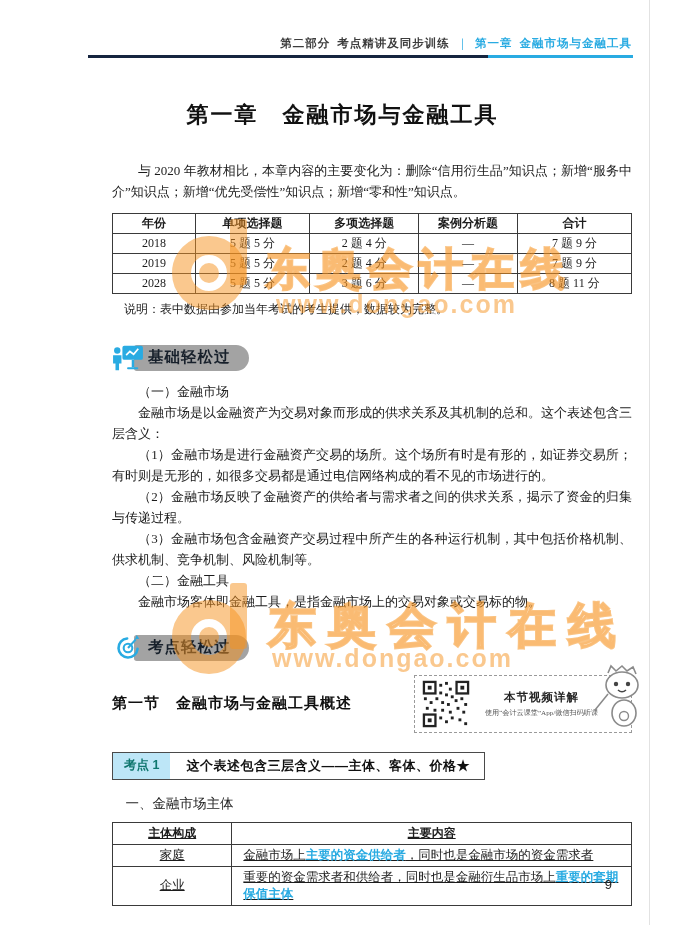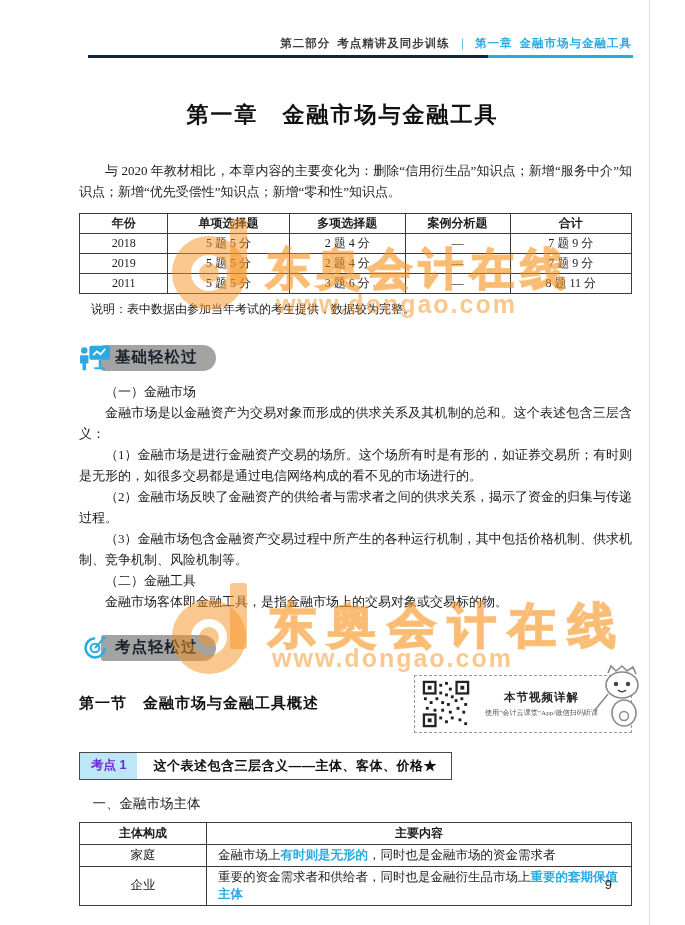--- a/index.html
+++ b/index.html
@@ -18,21 +18,21 @@
   .header .sep { color:#29ABE2; font-weight:normal; }
   .header .chap { color:#29ABE2; letter-spacing:1px; }
   .header-rule { margin:4px 52px 0 88px; height:2.5px; display:flex; }
   .header-rule .rule-dark { width:400px; background:#16253f; }
   .header-rule .rule-blue { flex:1; background:#29ABE2; }
 
   
   .chapter-title { margin-top:42px; text-align:center; font-family:"Liberation Sans",sans-serif;
     font-size:22px; font-weight:bold; letter-spacing:2px; color:#111; }
 
-  .content { margin:0 53px 0 79px; }
+  .content { margin:0 53px 0 112px; }
 
   .intro { margin-top:30px; font-size:13px; line-height:21px; text-align:justify; text-indent:2em; }
 
   
   table.exam { width:100%; margin-top:11px; border-collapse:collapse; font-size:12px; }
   table.exam th, table.exam td { border:1px solid #3a3a3a; text-align:center; height:20px; padding:1px 2px; }
   table.exam th { font-family:"Liberation Sans",sans-serif; font-size:12px; font-weight:bold; }
   .table-note { margin-top:7px; font-size:12px; text-indent:1em; color:#222; }
 
   
@@ -50,27 +50,27 @@
   .video-box { position:relative; width:218px; border:1.5px dashed #9a9a9a; padding:4px 26px 4px 7px;
     display:flex; align-items:center; gap:8px; background:#fff; }
   .video-text { flex:1; text-align:center; }
   .video-title { font-family:"Liberation Sans",sans-serif; font-size:11.5px; font-weight:bold; color:#222; letter-spacing:1px; }
   .video-sub { font-size:7.5px; color:#555; margin-top:3px; transform:scale(.95); white-space:nowrap; }
   .mascot { position:absolute; right:-20px; top:-12px; }
 
   
   .kp-box { display:inline-flex; align-items:stretch; border:1px solid #4a4a4a; margin-top:18px;
     font-family:"Liberation Sans",sans-serif; }
-  .kp-label { background:#BDE6F7; padding:4px 11px; font-size:12.5px; font-weight:bold; color:#6d28d9; white-space:nowrap; }
+  .kp-label { background:#BDE6F7; padding:4px 11px; font-size:12.5px; font-weight:bold; color:#0f766e; white-space:nowrap; }
   .kp-title { padding:4px 14px 4px 16px; font-size:13px; font-weight:bold; color:#111; letter-spacing:.5px; }
 
   .subject-heading { margin-top:15px; font-size:13.5px; text-indent:1em; }
 
   table.subjects { width:100%; margin-top:9px; border-collapse:collapse; font-size:12.5px; }
-  table.subjects th, table.subjects td { border:1px solid #3a3a3a; height:21px; padding:2px 4px; }
+  table.subjects th, table.subjects td { border:1px solid #3a3a3a; height:21px; padding:2px 4px;text-decoration:underline; }
   table.subjects th { font-family:"Liberation Sans",sans-serif; font-size:12px; font-weight:bold; text-align:center; }
   table.subjects td.subj { text-align:center; width:23%; }
   table.subjects td.desc { text-align:left; padding-left:11px; }
   .hl { color:#29ABE2; font-weight:bold; }
 
   .page-number { position:absolute; right:73px; bottom:33px; font-family:"Liberation Sans",sans-serif;
     font-size:13px; color:#222; }
 
   
   .wm { position:absolute; pointer-events:none; z-index:4; font-family:"Liberation Sans",sans-serif; font-weight:bold; }
@@ -139,21 +139,21 @@
           <td>7 题 9 分</td>
         </tr>
         <tr>
           <td>2019</td>
           <td>5 题 5 分</td>
           <td>2 题 4 分</td>
           <td>—</td>
           <td>7 题 9 分</td>
         </tr>
         <tr>
-          <td>2011</td>
+          <td>2028</td>
           <td>5 题 5 分</td>
           <td>3 题 6 分</td>
           <td>—</td>
           <td>8 题 11 分</td>
         </tr>
       </tbody>
     </table>
     <p class="table-note">说明：表中数据由参加当年考试的考生提供，数据较为完整。</p>
 
     
@@ -264,21 +264,21 @@
     <table class="subjects">
       <thead>
         <tr>
           <th style="width:23%">主体构成</th>
           <th>主要内容</th>
         </tr>
       </thead>
       <tbody>
         <tr>
           <td class="subj">家庭</td>
-          <td class="desc"><span>金融市场上</span><span class="hl">有时则是无形的</span><span>，同时也是金融市场的资金需求者</span></td>
+          <td class="desc"><span>金融市场上</span><span class="hl">主要的资金供给者</span><span>，同时也是金融市场的资金需求者</span></td>
         </tr>
         <tr>
           <td class="subj">企业</td>
           <td class="desc"><span>重要的资金需求者和供给者，同时也是金融衍生品市场上</span><span class="hl">重要的套期保值主体</span><span></span></td>
         </tr>
       </tbody>
     </table>
   </div>
 
   <div class="wm-logo wm-logo-1"></div>

